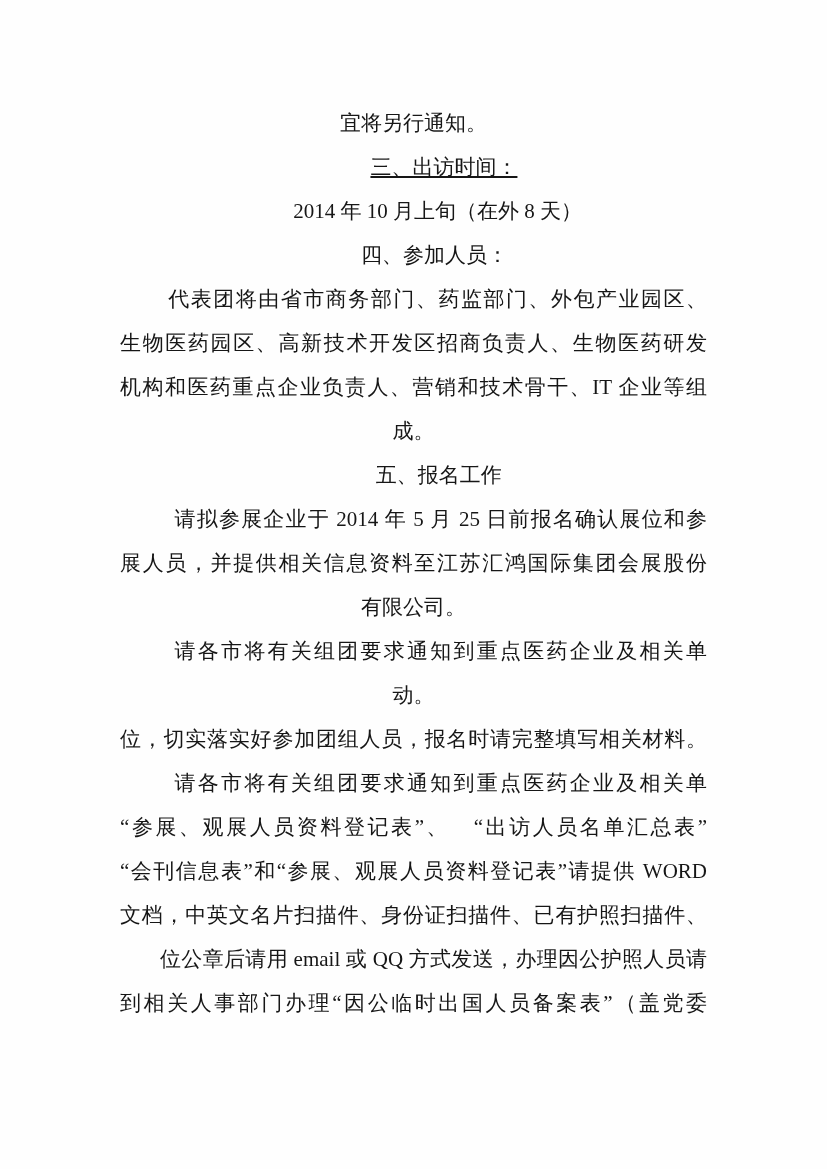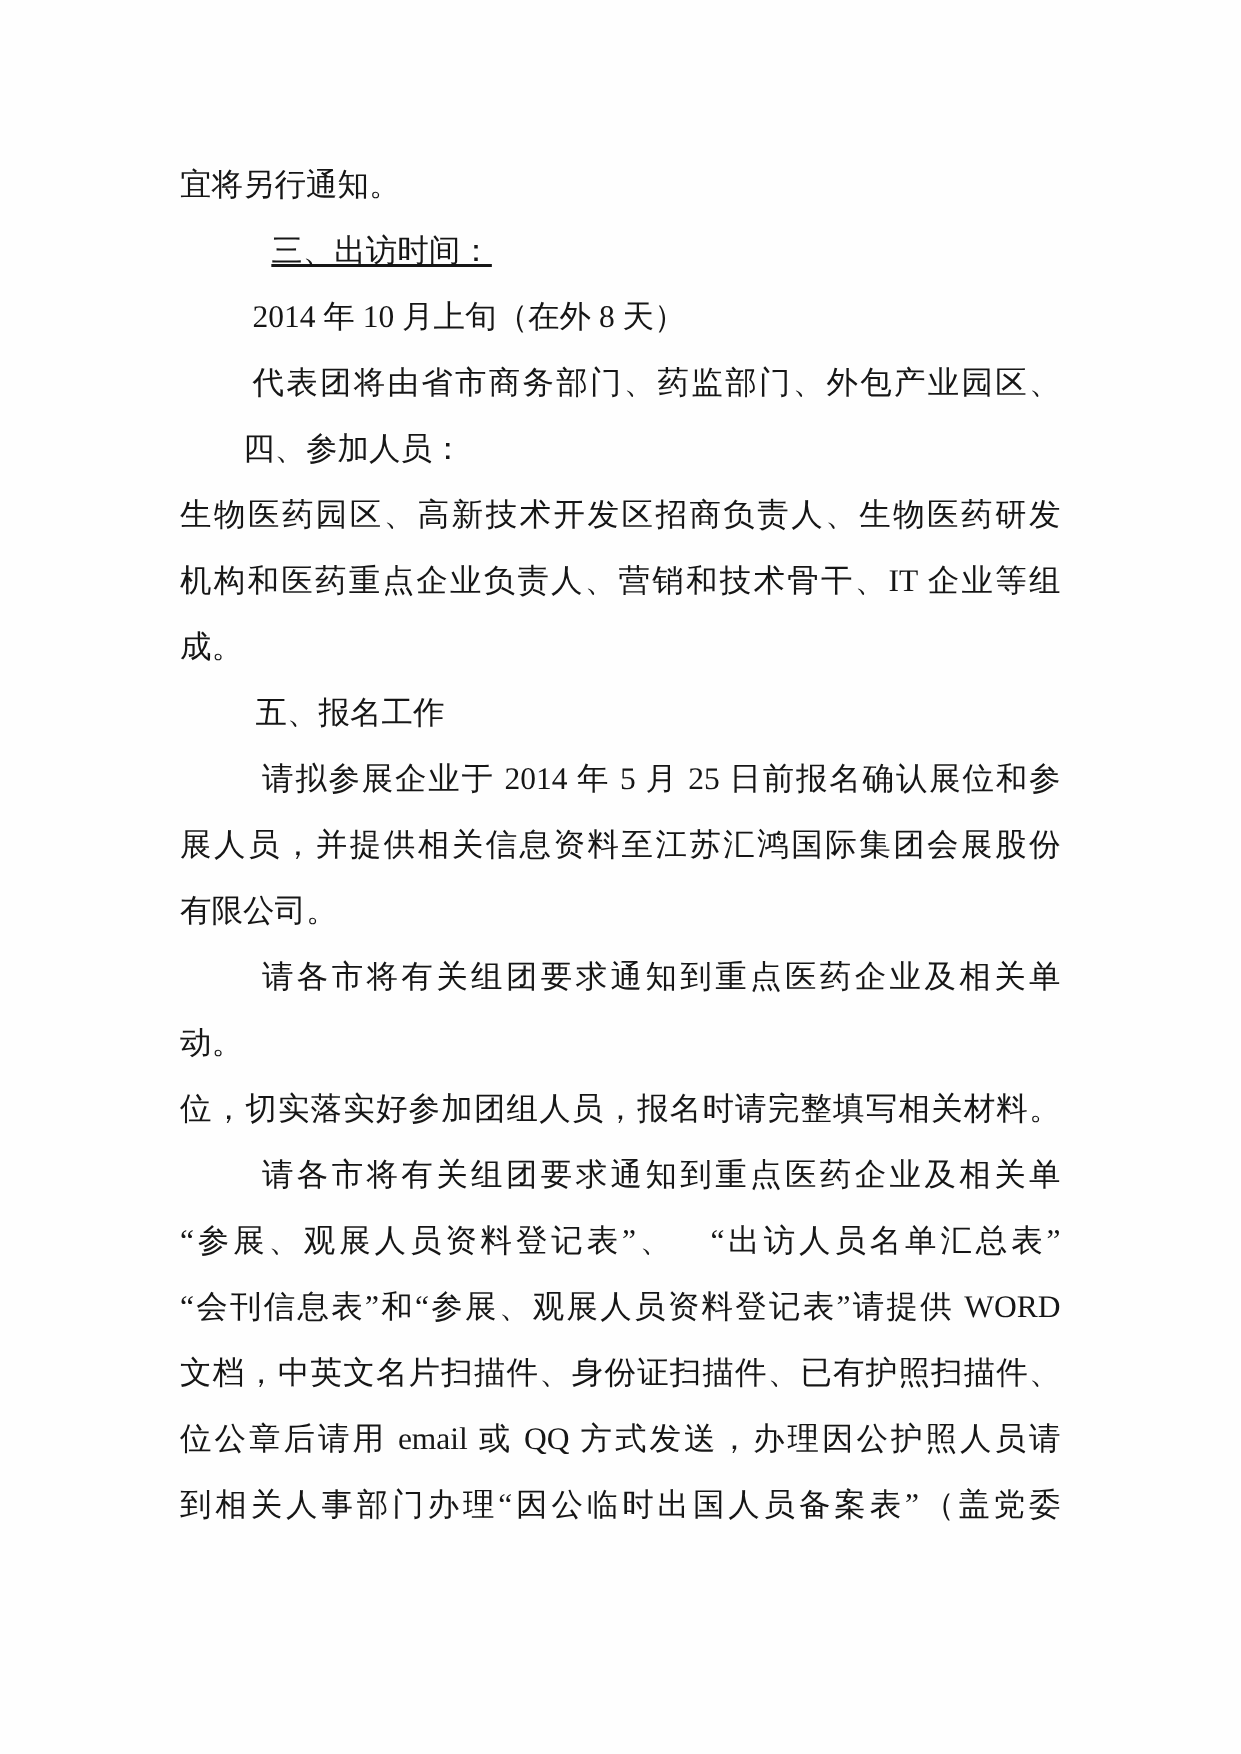--- a/index.html
+++ b/index.html
@@ -19,49 +19,49 @@
     left: 120px;
     top: 101px;
     width: 587px;
   }
   .line {
     font-family: "Liberation Serif", "DejaVu Serif", serif;
     font-size: 21px;
     line-height: 44px;
     height: 44px;
     color: #161616;
-    text-align: left;
+    text-align: center;
     white-space: pre-wrap;
     overflow: hidden;
   }
   .line.j {
     text-align: justify;
     text-align-last: justify;
   }
 </style>
 </head>
 <body>
 
 <div class="page" style="background: rgb(254, 254, 254); color: rgb(22, 22, 22);">
   <div class="textblock">
       <div class="line" style="text-indent: 0em;">宜将另行通知。</div>
       <div class="line" style="text-indent: 2.9em; text-decoration: underline;">三、出访时间：</div>
       <div class="line" style="text-indent: 2.3em;">2014 年 10 月上旬（在外 8 天）</div>
+      <div class="line" style="text-indent: 2em;">四、参加人员：</div>
       <div class="line j" style="text-indent: 2.3em;">代表团将由省市商务部门、药监部门、外包产业园区、</div>
-      <div class="line" style="text-indent: 2em;">四、参加人员：</div>
       <div class="line j" style="text-indent: 0em;">生物医药园区、高新技术开发区招商负责人、生物医药研发</div>
       <div class="line j" style="text-indent: 0em;">机构和医药重点企业负责人、营销和技术骨干、IT 企业等组</div>
       <div class="line" style="text-indent: 0em;">成。</div>
       <div class="line" style="text-indent: 2.4em;">五、报名工作</div>
       <div class="line j" style="text-indent: 2.6em;">请拟参展企业于 2014 年 5 月 25 日前报名确认展位和参</div>
       <div class="line j" style="text-indent: 0em;">展人员，并提供相关信息资料至江苏汇鸿国际集团会展股份</div>
       <div class="line" style="text-indent: 0em;">有限公司。</div>
       <div class="line j" style="text-indent: 2.6em;">请各市将有关组团要求通知到重点医药企业及相关单</div>
       <div class="line" style="text-indent: 0em;">动。</div>
       <div class="line j" style="text-indent: 0em;">位，切实落实好参加团组人员，报名时请完整填写相关材料。</div>
       <div class="line j" style="text-indent: 2.6em;">请各市将有关组团要求通知到重点医药企业及相关单</div>
       <div class="line j" style="text-indent: 0em;">“参展、观展人员资料登记表”、　“出访人员名单汇总表”</div>
       <div class="line j" style="text-indent: 0em;">“会刊信息表”和“参展、观展人员资料登记表”请提供 WORD</div>
       <div class="line j" style="text-indent: 0em;">文档，中英文名片扫描件、身份证扫描件、已有护照扫描件、</div>
-      <div class="line j" style="text-indent: 0em;">位公章后请用 email 或 QQ 方式发送，办理因公护照人员请</div>
+      <div class="line j" style="text-indent: 0em; margin-left: 40px;">位公章后请用 email 或 QQ 方式发送，办理因公护照人员请</div>
       <div class="line j" style="text-indent: 0em;">到相关人事部门办理“因公临时出国人员备案表”（盖党委</div>
     </div>
 </div>
 
 </body></html>

